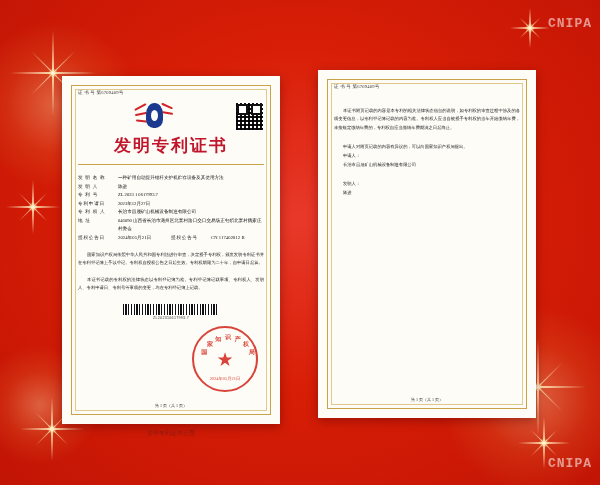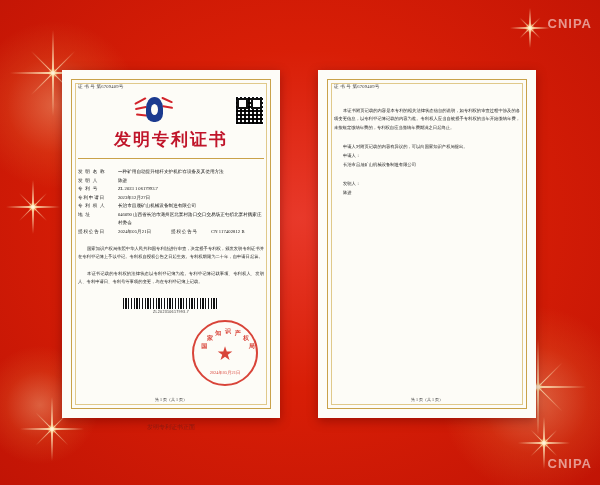--- a/index.html
+++ b/index.html
@@ -53,33 +53,33 @@
 
   
   .watermark {
     position: absolute;
     right: 8px;
     top: 16px;
     color: rgba(255,255,255,.55);
     font-size: 13px;
     letter-spacing: 1px;
     font-weight: bold;
-    font-family: Liberation Sans, sans-serif;
+    font-family: Liberation Mono, monospace;
   }
   .watermark.bl {
     right: 8px; top: auto; bottom: 14px;
   }
 
   
   .page {
     position: absolute;
     background: #fdfcf7;
     box-shadow: 0 3px 10px rgba(90,0,0,.45);
   }
-  #page-left  { left: 62px;  top: 70px; width: 218px; height: 348px; }
+  #page-left  { left: 62px;  top: 76px; width: 218px; height: 348px; }
   #page-right { left: 318px; top: 70px; width: 218px; height: 348px; }
 
   .inner-border {
     position: absolute;
     left: 9px; top: 9px; right: 9px; bottom: 9px;
     border: 1px solid #c9a24a;
   }
   .inner-border:after {
     content: "";
     position: absolute;

